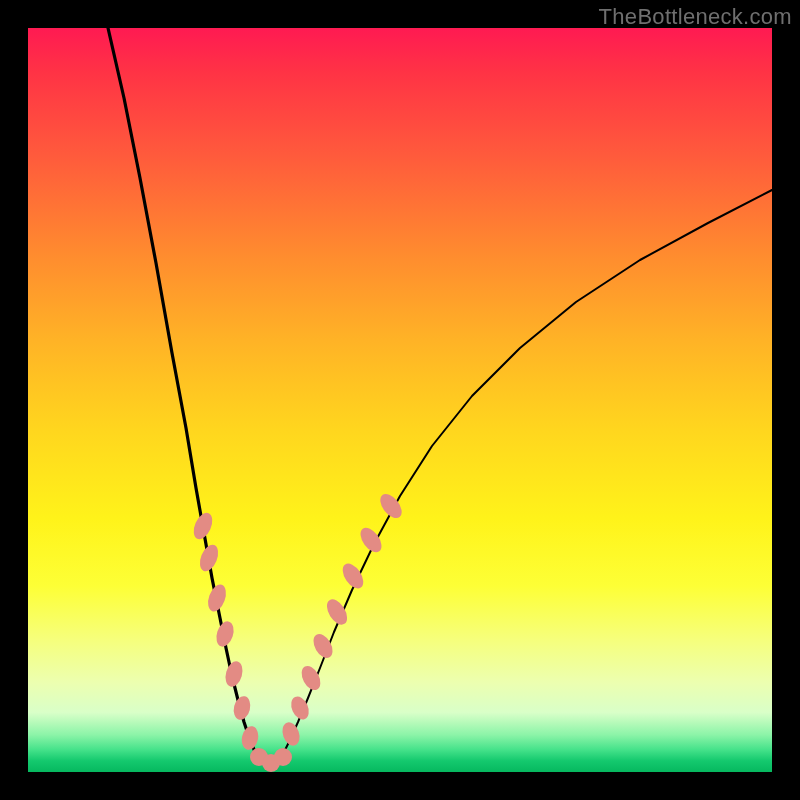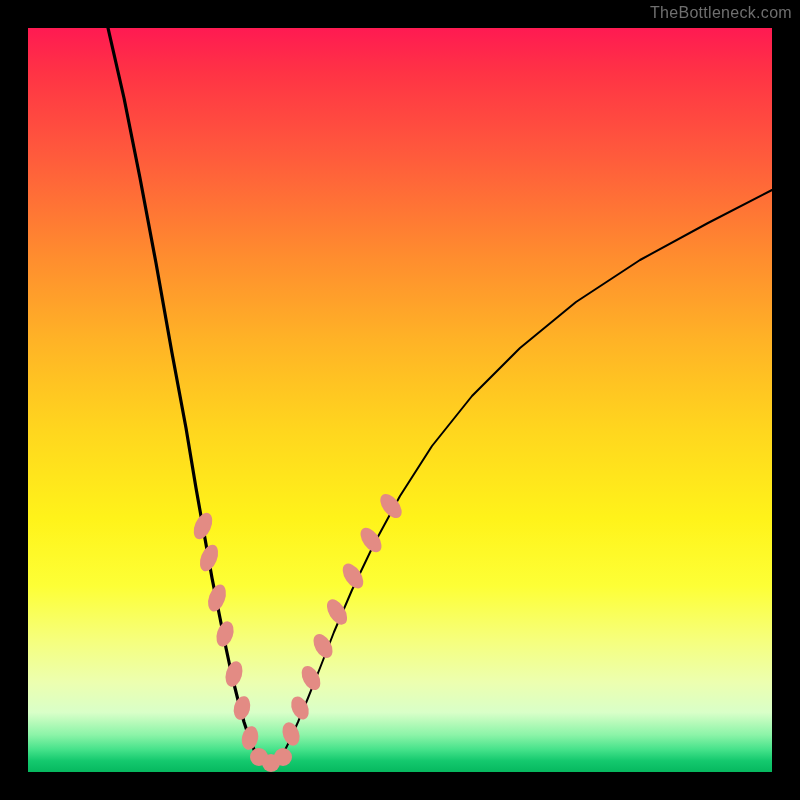--- a/index.html
+++ b/index.html
@@ -42,21 +42,21 @@
       #45e28a 97%,
       #14c96e 98.5%,
       #06b85f 100%
     );
   }
   .watermark {
     position: absolute;
     top: 4px;
     right: 8px;
     color: #6f6f6f;
-    font-size: 16px;
+    font-size: 22px;
     letter-spacing: 0.3px;
     user-select: none;
   }
   svg.curve {
     position: absolute;
     top: 0;
     left: 0;
     width: 744px;
     height: 744px;
   }

